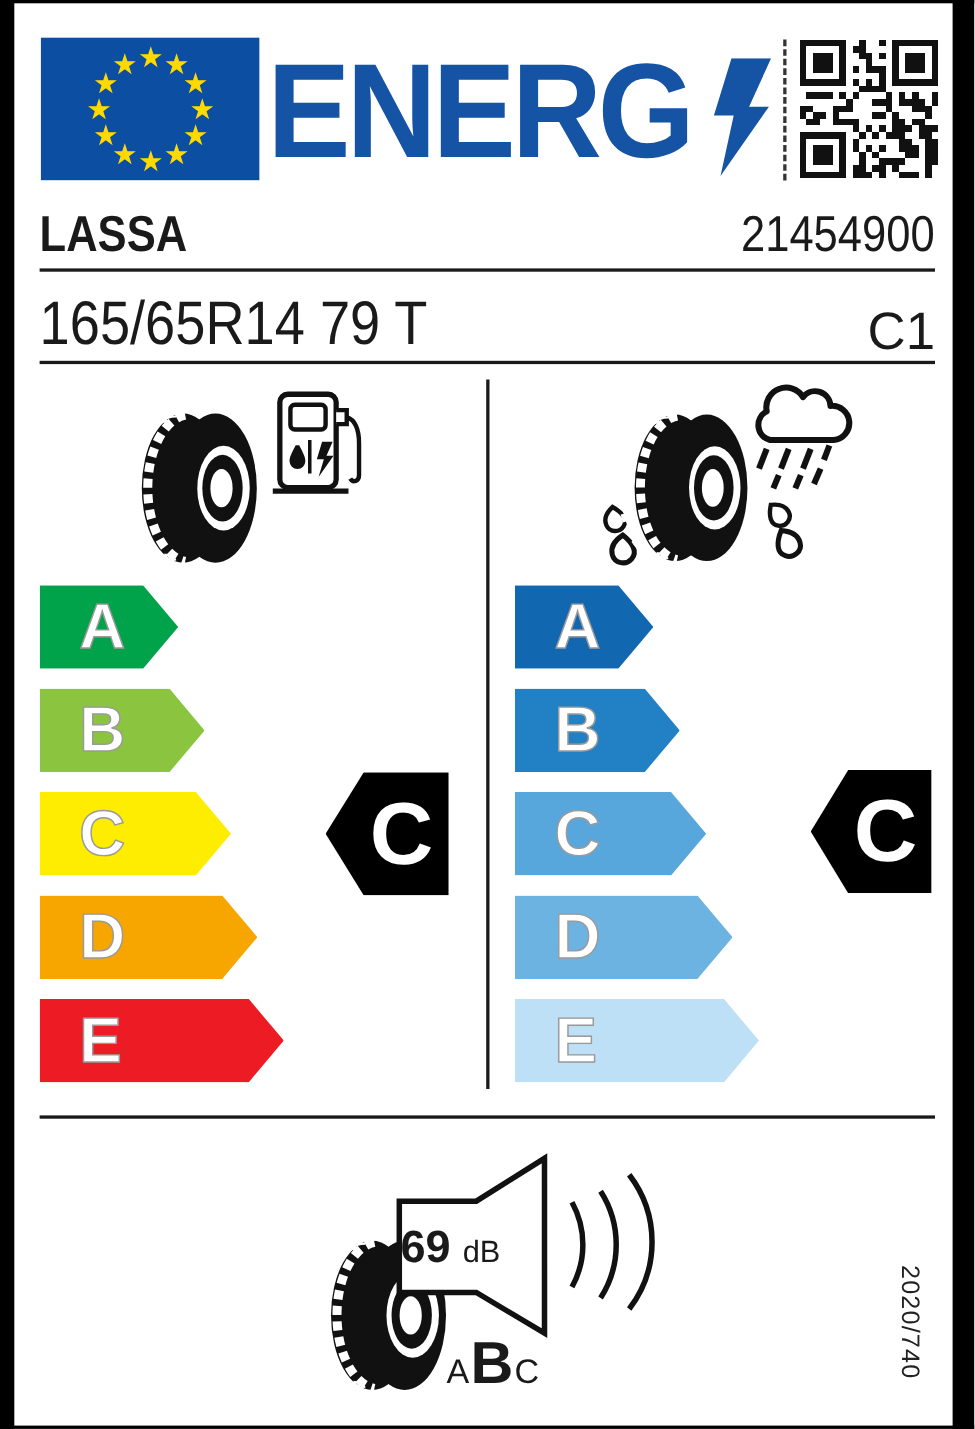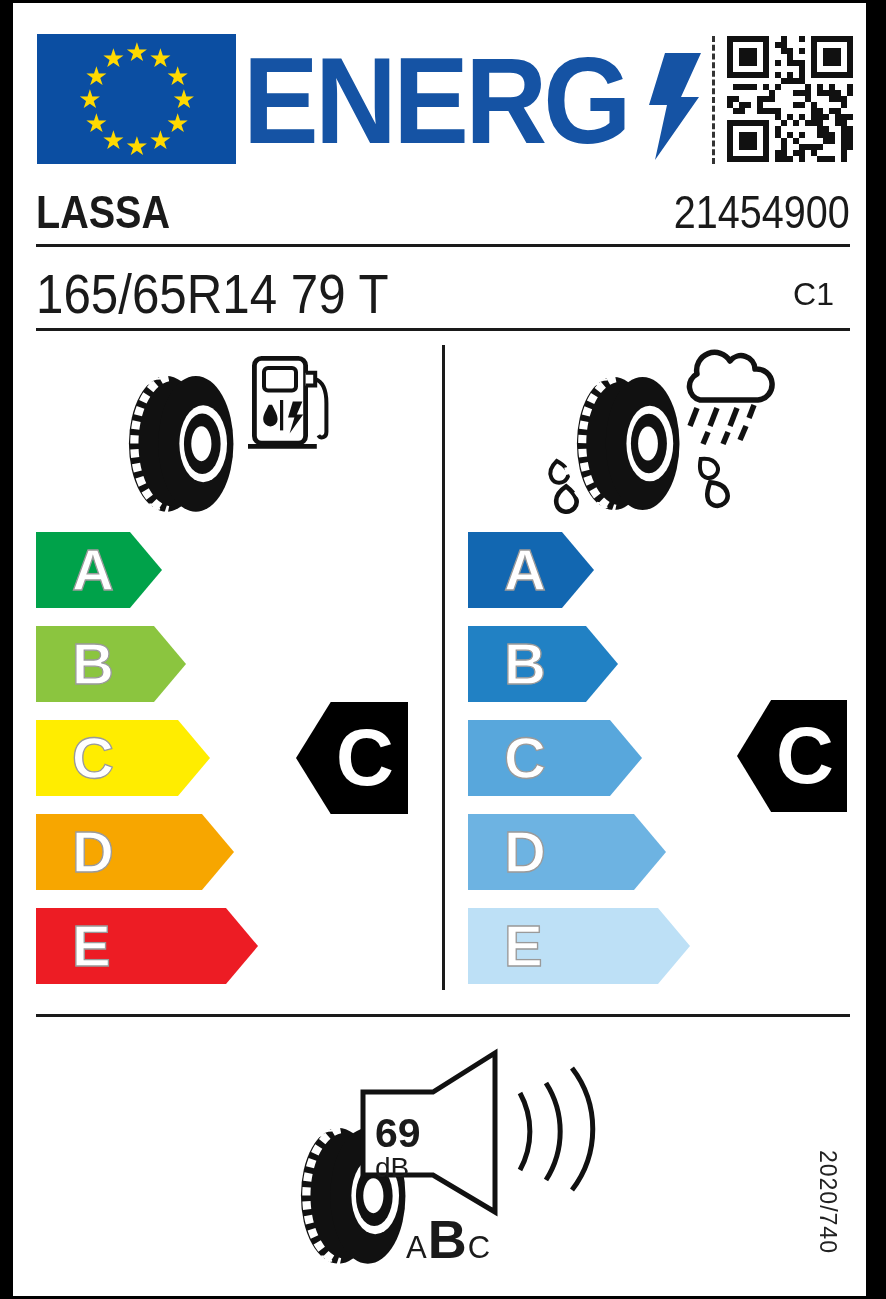--- a/index.html
+++ b/index.html
@@ -18,35 +18,35 @@
   .qr-sep{left:712px;top:36px;height:128px;border-left:3px dashed #333;}
   .qr{left:727px;top:36px;}
 
   
   .brand{left:36px;top:189px;font-size:46px;font-weight:bold;line-height:1;
          transform:scaleX(0.86);transform-origin:left top;}
   .artnum{right:36px;top:189px;font-size:46px;line-height:1;
           transform:scaleX(0.86);transform-origin:right top;}
   .size{left:36px;top:266px;font-size:56px;line-height:1;
         transform:scaleX(0.88);transform-origin:left top;white-space:nowrap;}
-  .tclass{right:52px;top:278px;font-size:32px;line-height:1;}
+  .tclass{right:36px;top:278px;font-size:48px;line-height:1;}
 
   
   .scale{position:absolute;width:260px;}
   .grade-arrow{position:relative;height:76px;margin-bottom:18px;display:flex;align-items:center;
     clip-path:polygon(0 0, calc(100% - 32px) 0, 100% 50%, calc(100% - 32px) 100%, 0 100%);}
   .grade-arrow span{padding-left:36px;font-size:58px;font-weight:bold;color:#fff;line-height:1;
     -webkit-text-stroke:1.3px #9a9a9a; text-shadow:0 0 1px #9a9a9a;}
   .indicator{position:absolute;width:112px;height:112px;background:#000;color:#fff;
     display:flex;align-items:center;justify-content:center;
     clip-path:polygon(0 50%, 31% 0, 100% 0, 100% 100%, 31% 100%);}
   .indicator span{font-size:80px;font-weight:bold;line-height:1;margin-left:26px;}
 
   
-  .noise-db{left:364px;top:1113px;display:flex;align-items:baseline;flex-direction:column;}
+  .noise-db{left:364px;top:1113px;display:flex;align-items:baseline;}
   .noise-val{font-size:41px;font-weight:bold;line-height:1;}
   .noise-unit{font-size:28px;margin-left:11px;line-height:1;}
   .noise-classes{left:406px;top:1212px;display:flex;align-items:baseline;line-height:1;}
   .noise-class{font-size:31px;letter-spacing:1px;}
   .noise-class.selected{font-size:54px;font-weight:bold;}
   .reg{left:816px;top:1150px;writing-mode:vertical-rl;font-size:23px;letter-spacing:1px;color:#222;line-height:1;}
 
   svg text.star{font-size:26px;fill:#ffd900;font-family:"DejaVu Sans",sans-serif;}
 </style>
 </head>

